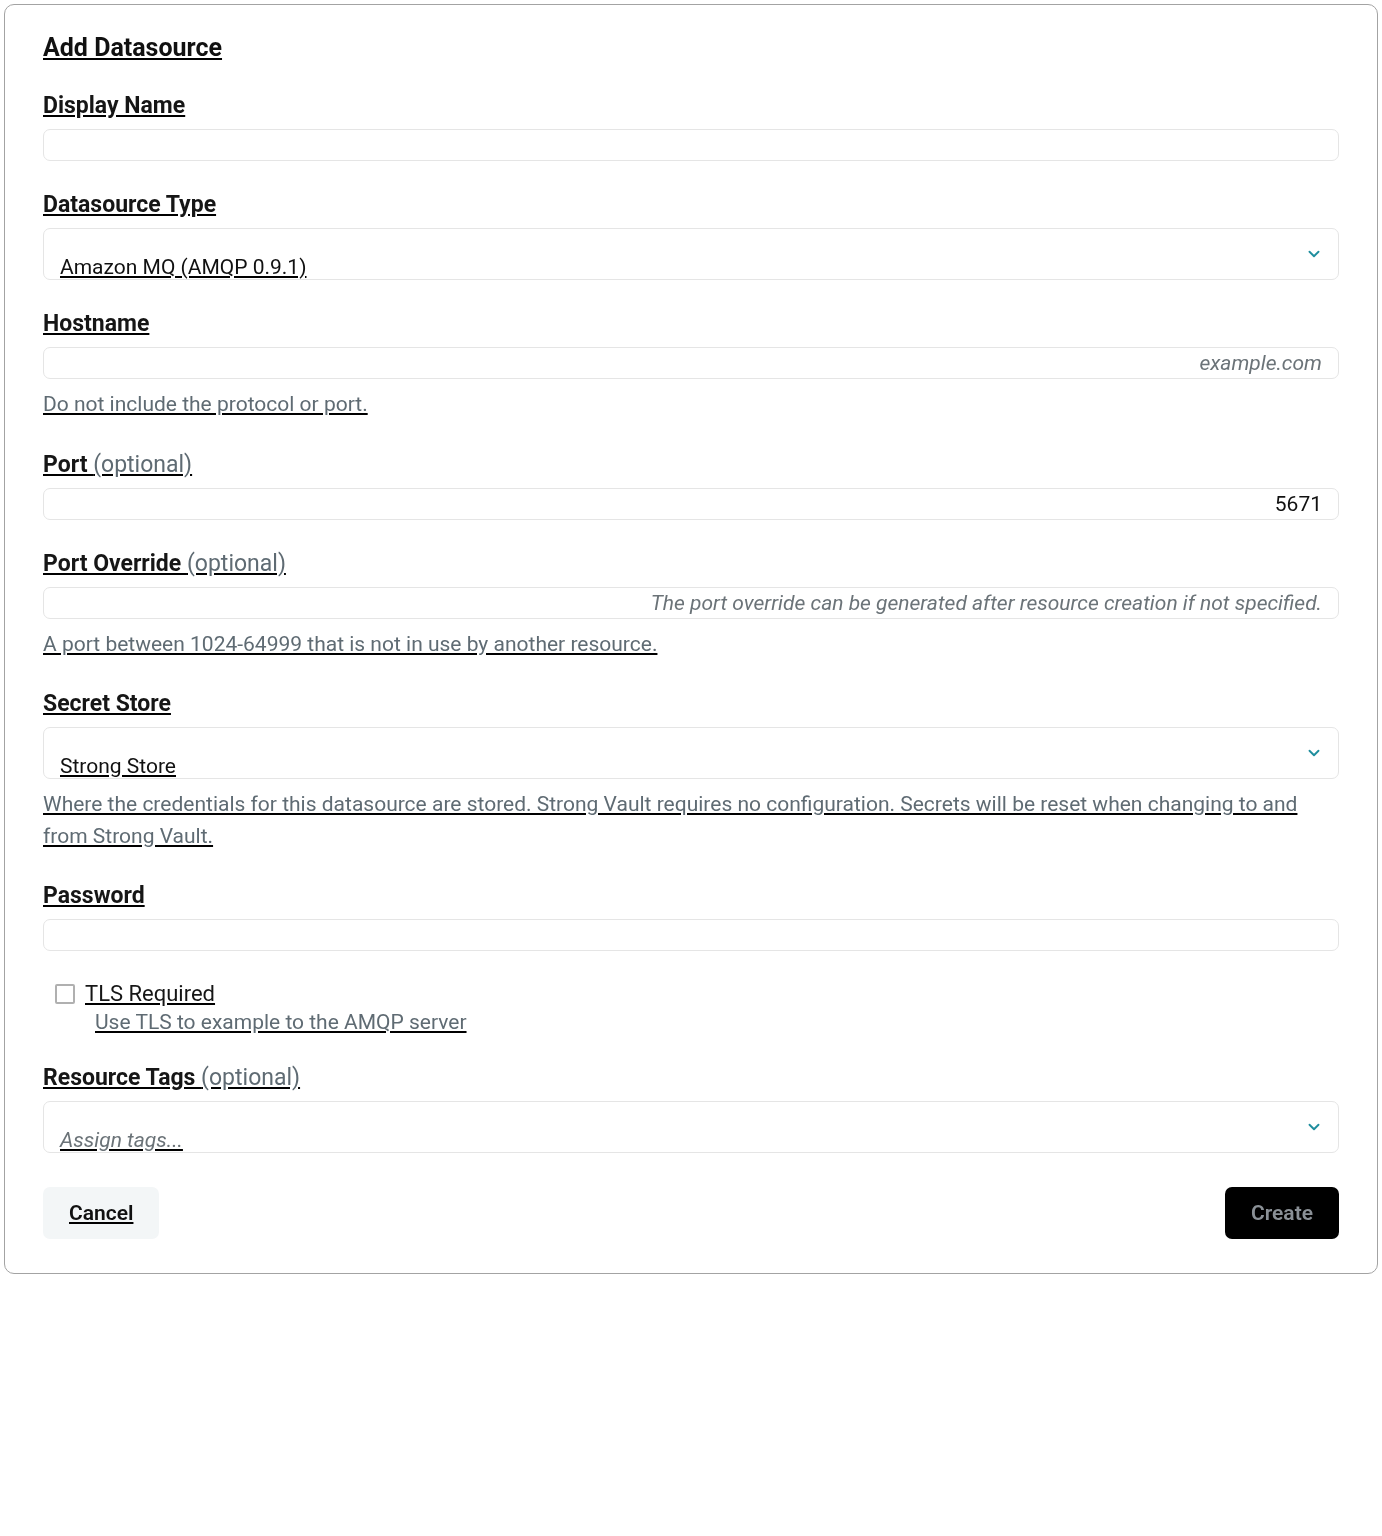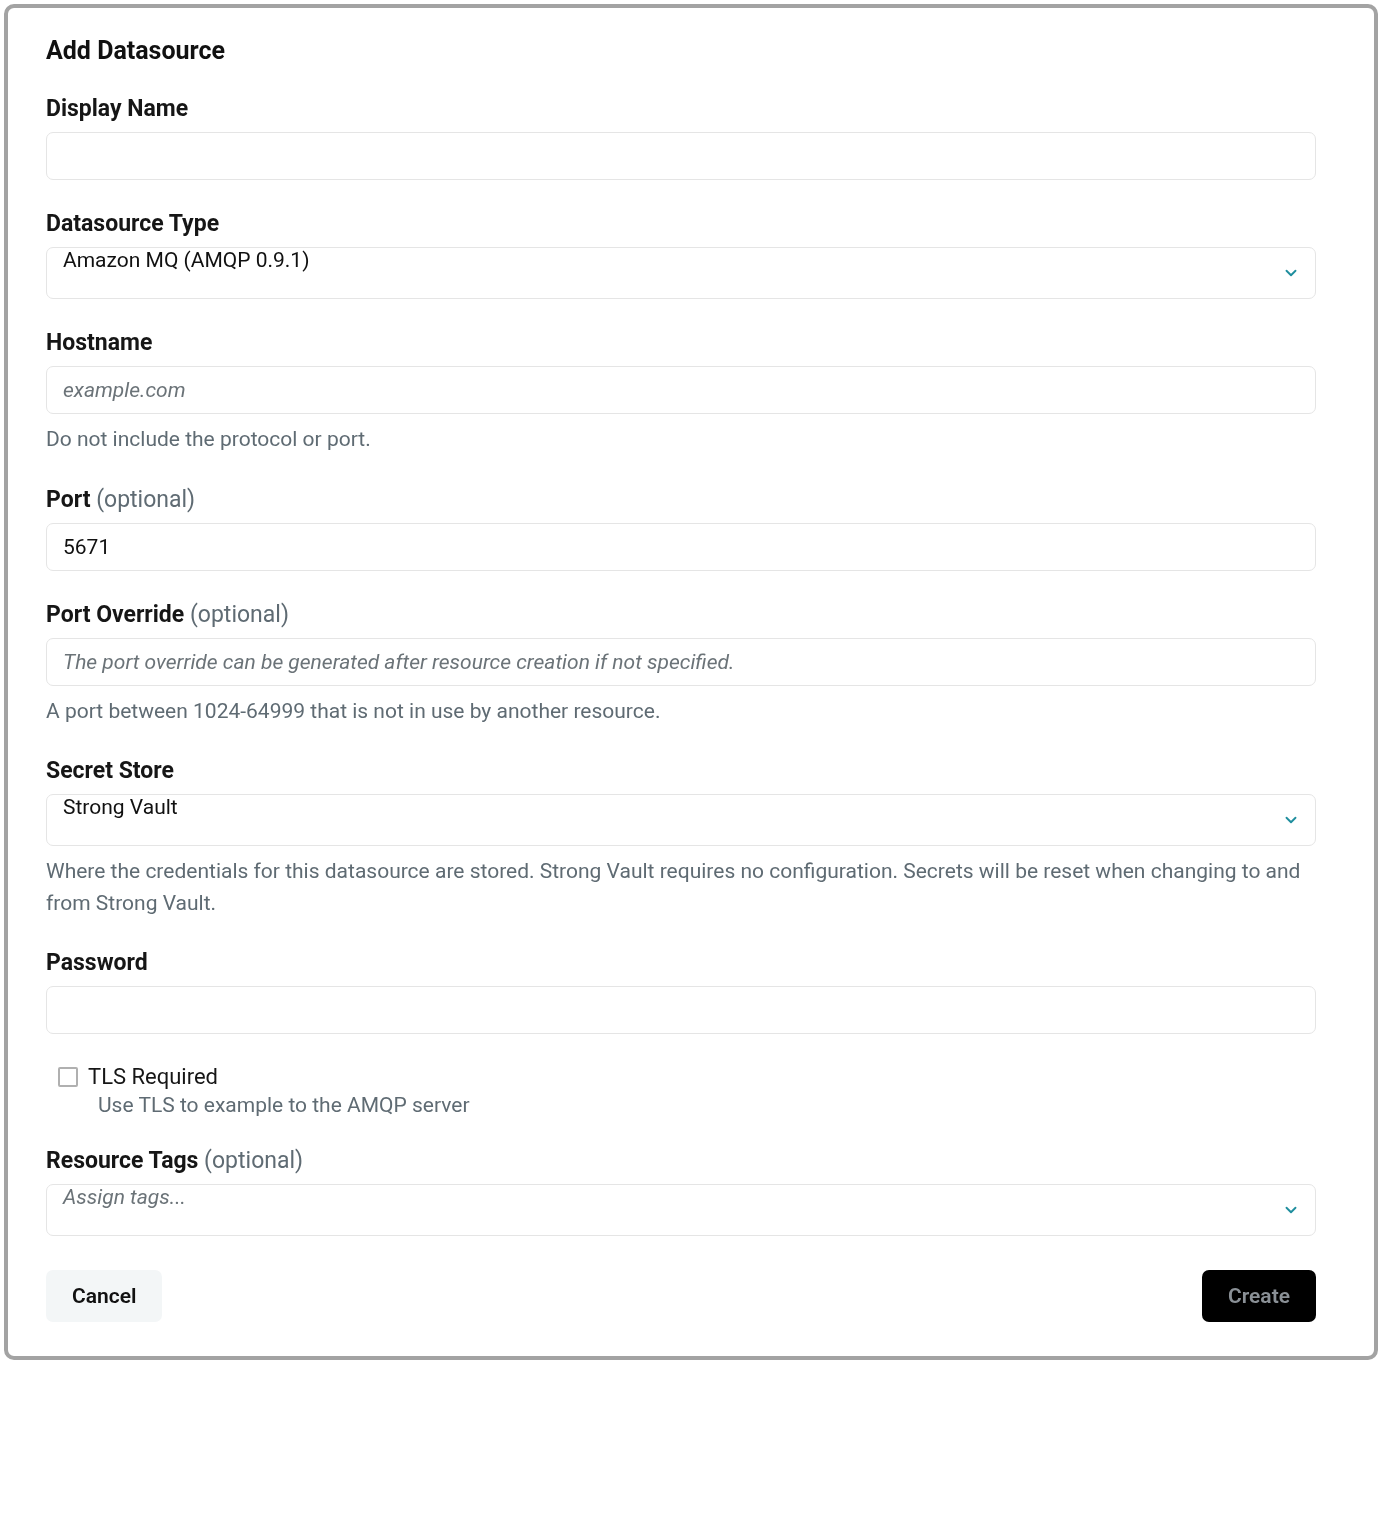--- a/index.html
+++ b/index.html
@@ -7,24 +7,25 @@
     margin: 0;
     padding: 0;
   }
   body {
     font-family: -apple-system, BlinkMacSystemFont, "Segoe UI", Roboto, Helvetica, Arial, sans-serif;
     background: #ffffff;
     padding: 4px;
     width: 1382px;
   }
   .card {
-    border: 4px solid #a3a3a3;
+    border: 1px solid #a3a3a3;
     border-radius: 10px;
-    padding: 28px 58px 34px 38px;
-    background: #ffffff;
+    padding: 28px 38px 34px 38px;
+    background: #ffffff;
+    text-decoration: underline;
   }
   .card-title {
     font-size: 25px;
     font-weight: 700;
     color: #111111;
     margin-bottom: 30px;
   }
   .field-group {
     margin-bottom: 30px;
   }
@@ -37,28 +38,29 @@
     color: #161616;
     display: block;
     margin-bottom: 10px;
   }
   .field-label .optional {
     font-weight: 400;
     color: #5f6b73;
   }
   .text-input {
     width: 100%;
-    height: 48px;
+    height: 32px;
     border: 1px solid #e5e5e5;
     border-radius: 7px;
     padding: 0 16px;
     font-size: 21px;
     color: #111111;
     background: #ffffff;
     font-family: inherit;
+    text-align: right;
   }
   .text-input::placeholder {
     color: #6b7378;
     font-style: italic;
   }
   .helper-text {
     font-size: 21px;
     color: #5f6b73;
     margin-top: 10px;
     line-height: 1.5;
@@ -70,21 +72,21 @@
   .select-input {
     width: 100%;
     height: 52px;
     border: 1px solid #e5e5e5;
     border-radius: 7px;
     padding: 0 44px 0 16px;
     font-size: 21px;
     color: #111111;
     background: #ffffff;
     display: flex;
-    align-items: flex-start;
+    align-items: flex-end;
     cursor: pointer;
   }
   .select-input.placeholder {
     color: #6b7378;
     font-style: italic;
   }
   .chevron-icon {
     position: absolute;
     right: 16px;
     top: 50%;
@@ -189,21 +191,21 @@
       <span>Port Override </span><span class="optional">(optional)</span>
     </label>
     <input type="text" class="text-input" placeholder="The port override can be generated after resource creation if not specified." style="">
     <div class="helper-text">A port between 1024-64999 that is not in use by another resource.</div>
   </div>
 
   <div class="field-group">
     <label class="field-label">Secret Store</label>
     <div class="select-wrapper">
       <div class="select-input">
-        <span>Strong Vault</span>
+        <span>Strong Store</span>
       </div>
       <span class="chevron-icon">
         <svg width="18" height="18" viewBox="0 0 24 24" fill="none" stroke="#1f8e9e" stroke-width="2.5" stroke-linecap="round" stroke-linejoin="round">
             <polyline points="6 9 12 15 18 9"></polyline>
           </svg>
       </span>
     </div>
     <div class="helper-text">Where the credentials for this datasource are stored. Strong Vault requires no configuration. Secrets will be reset when changing to and from Strong Vault.</div>
   </div>
 

